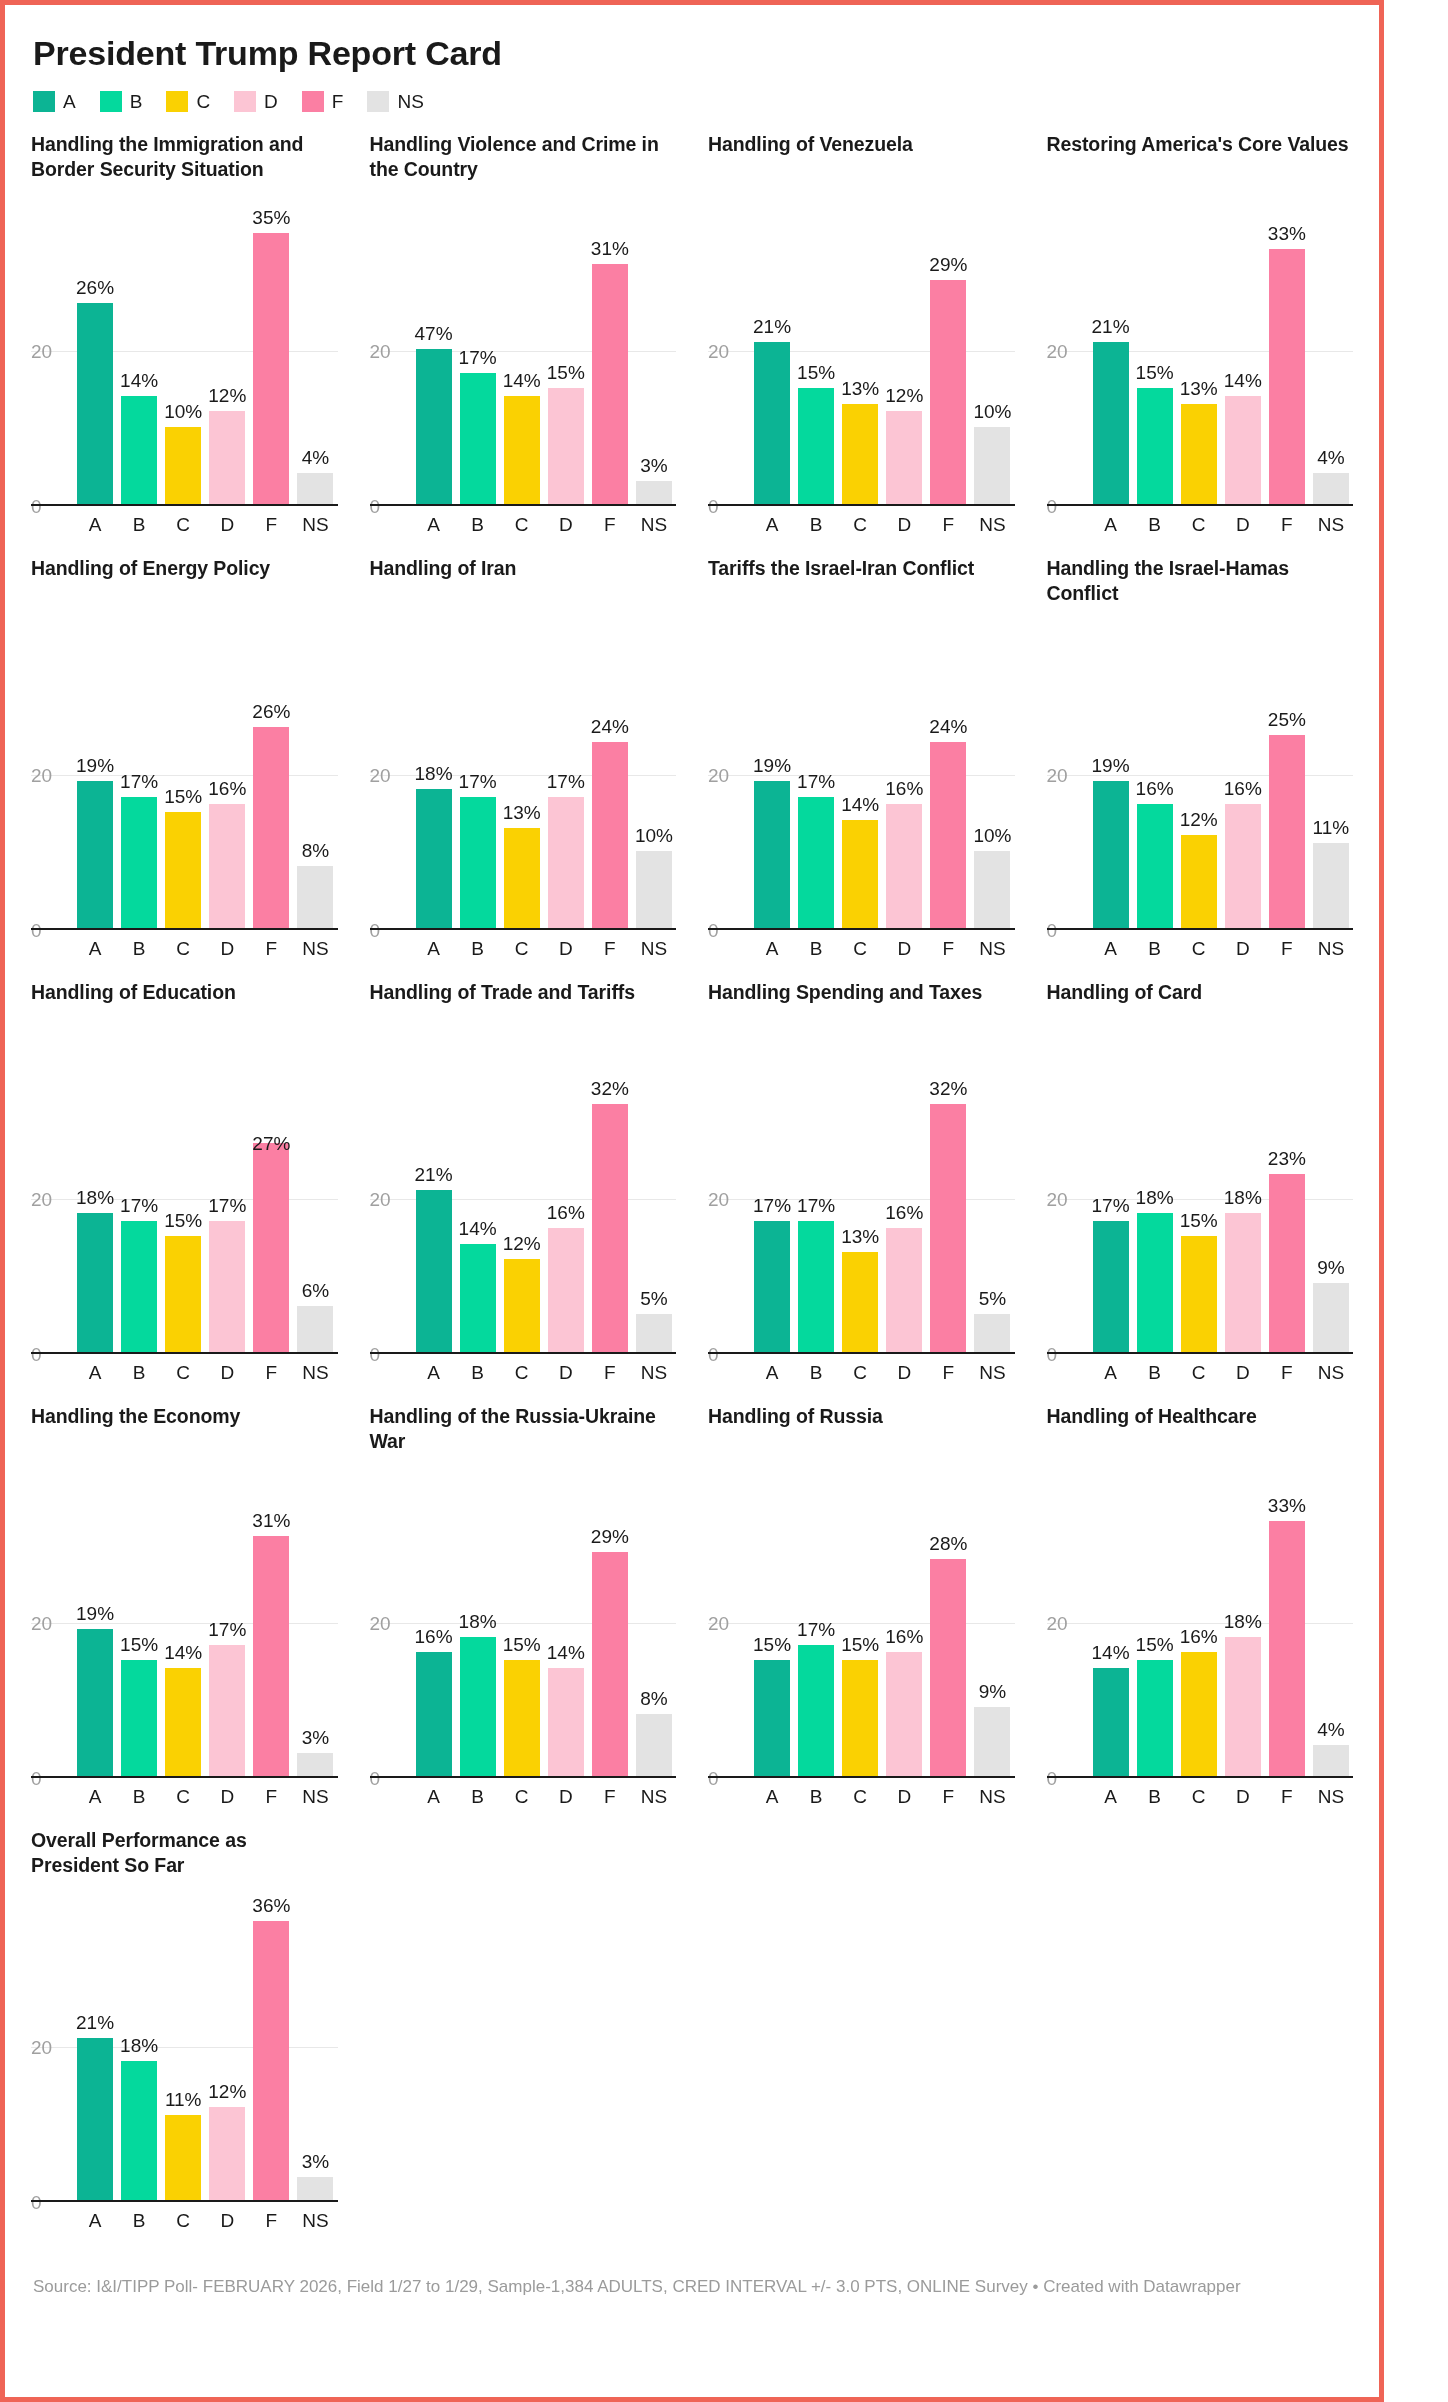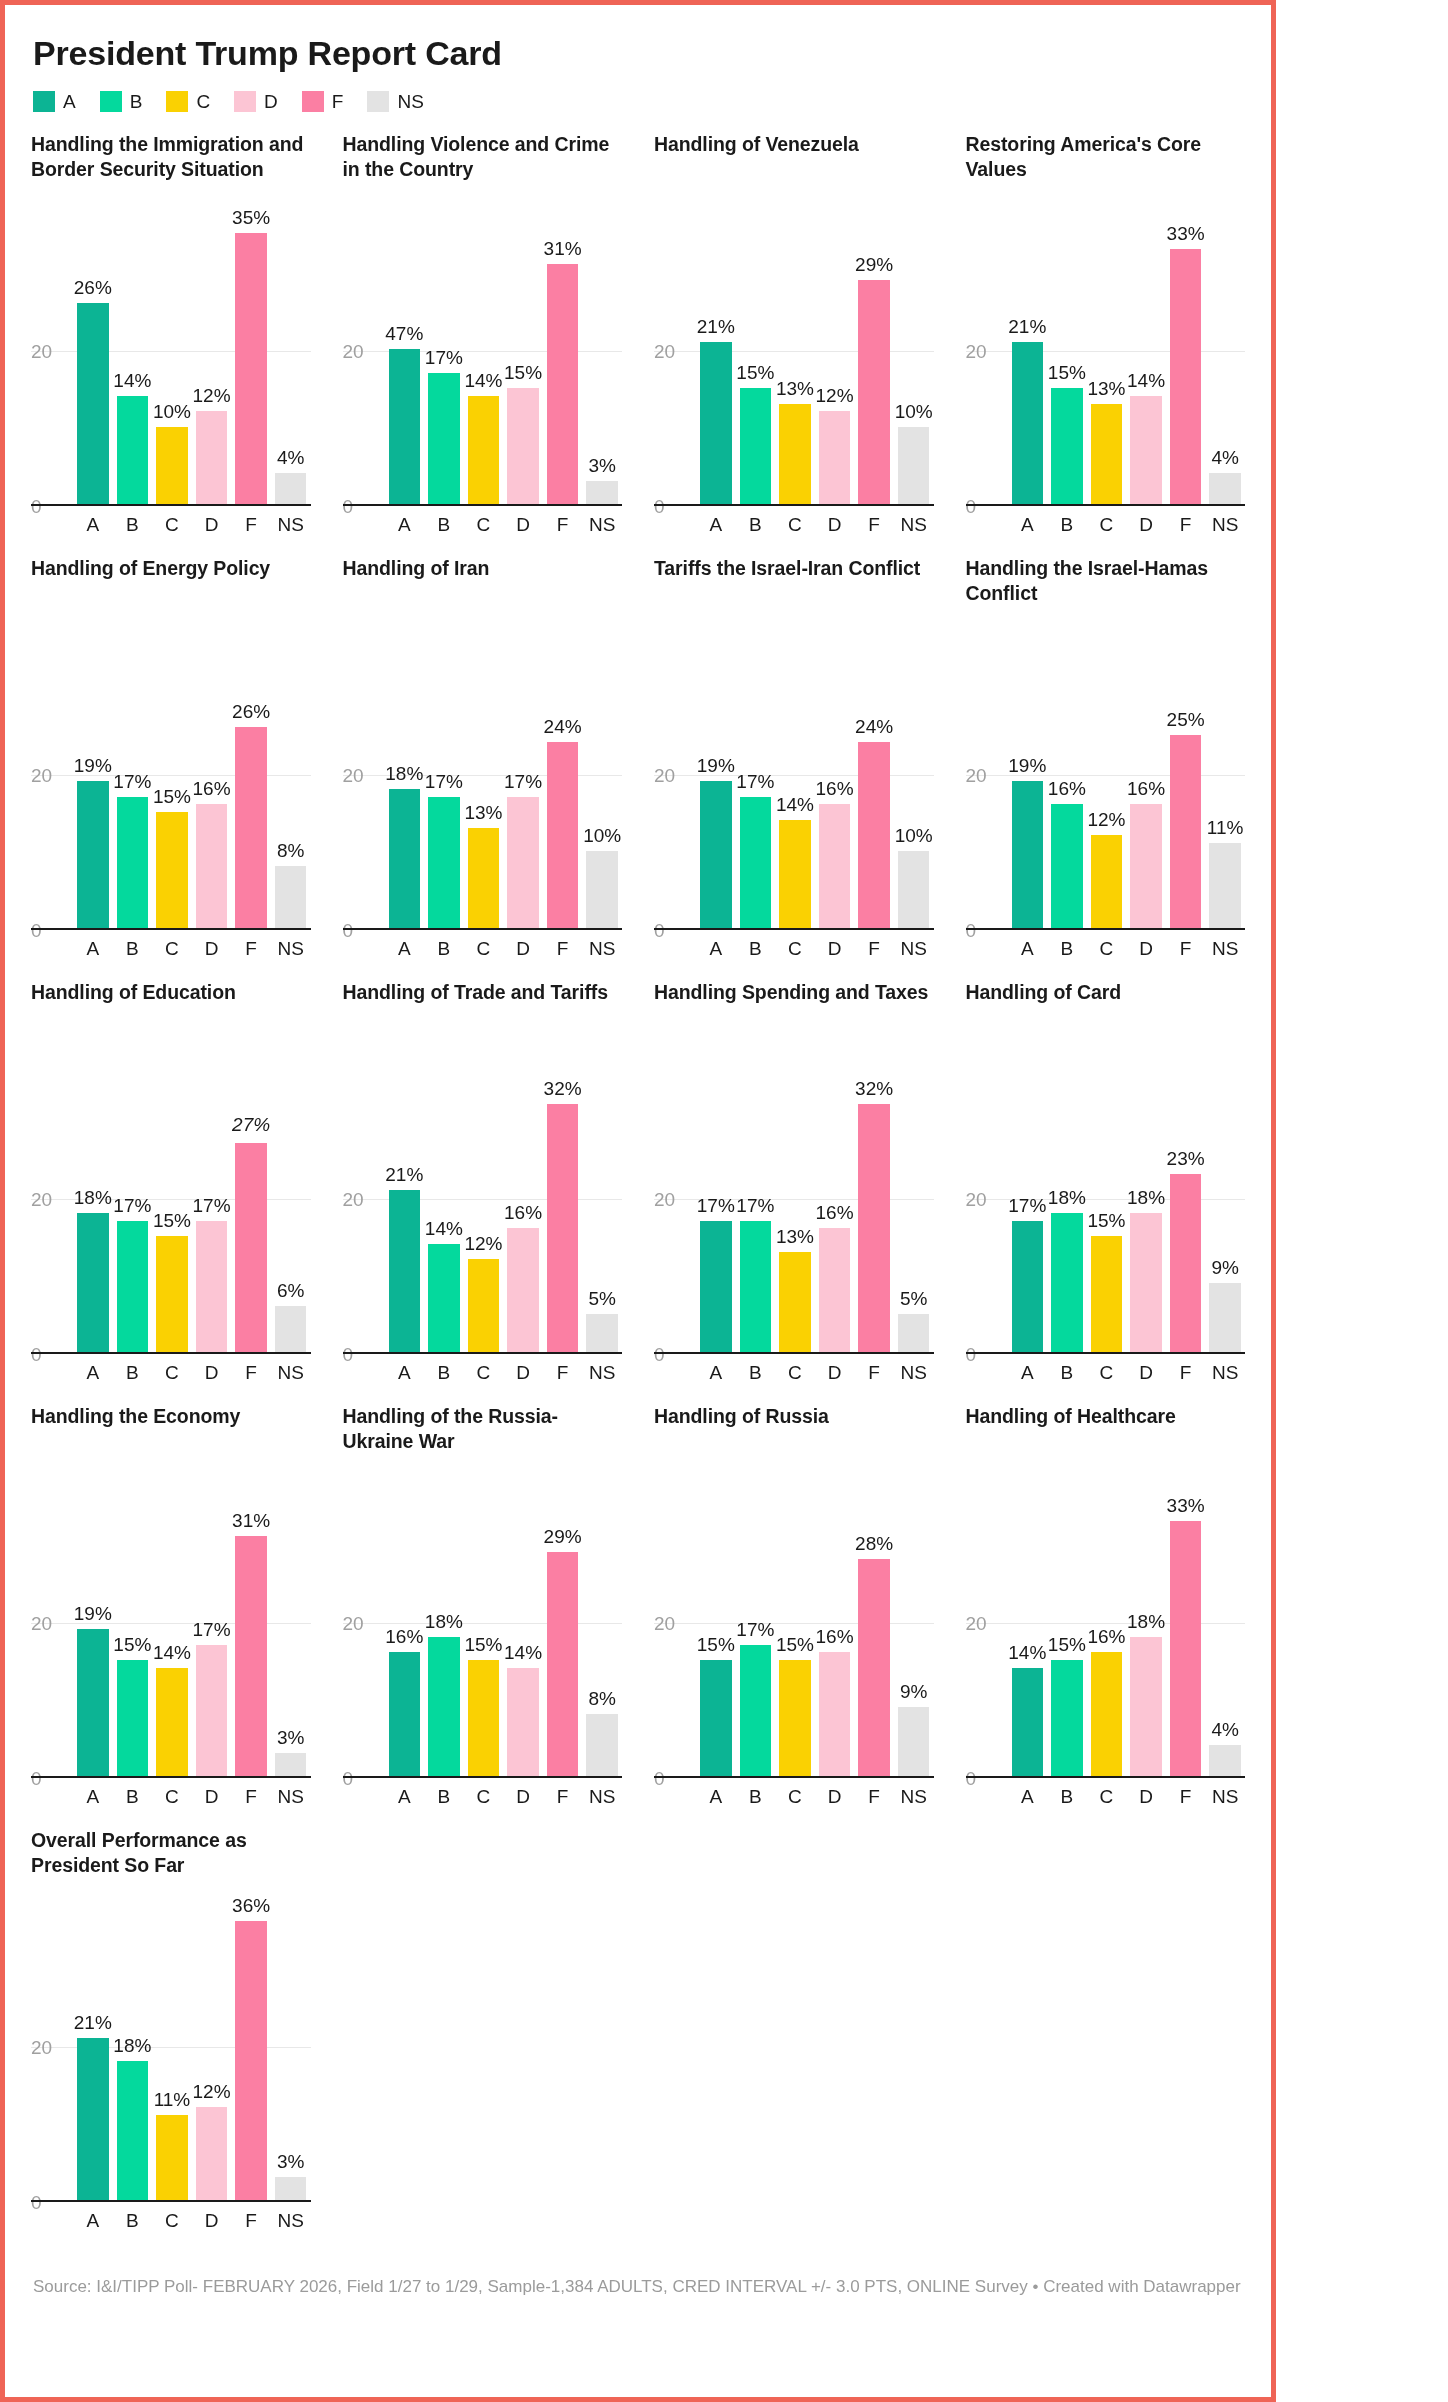--- a/index.html
+++ b/index.html
@@ -2,21 +2,21 @@
 <html><head>
 <meta charset="utf-8">
 <style>
   * { box-sizing: border-box; margin: 0; padding: 0; }
   html, body {
     width: 1448px;
     background: #ffffff;
     font-family: "Liberation Sans", sans-serif;
   }
   #page {
-    width: 1276px;
+    width: 1384px;
     min-height: 2402px;
     background: #ffffff;
     border: 5px solid #ef6456;
     padding: 22px 26px 0 26px;
     position: relative;
   }
   
   #page-title {
     font-size: 34px;
     font-weight: bold;
@@ -538,21 +538,21 @@
             </div>
             <div class="barwrap">
               <span class="bar-label" style="bottom: 122.25px;">15%</span>
               <div class="bar" style="height: 116.25px; background: rgb(250, 209, 2);"></div>
             </div>
             <div class="barwrap">
               <span class="bar-label" style="bottom: 137.75px;">17%</span>
               <div class="bar" style="height: 131.75px; background: rgb(252, 197, 212);"></div>
             </div>
             <div class="barwrap">
-              <span class="bar-label" style="bottom: 218px; font-style: italic;">27%</span>
+              <span class="bar-label" style="bottom: 199px;">27%</span>
               <div class="bar" style="height: 209.25px; background: rgb(251, 127, 163);"></div>
             </div>
             <div class="barwrap">
               <span class="bar-label" style="bottom: 52.5px;">6%</span>
               <div class="bar" style="height: 46.5px; background: rgb(227, 227, 227);"></div>
             </div>
           </div>
           <div class="axis-line"></div>
           <div class="xlabels">
             <div class="xlabel">A</div>

